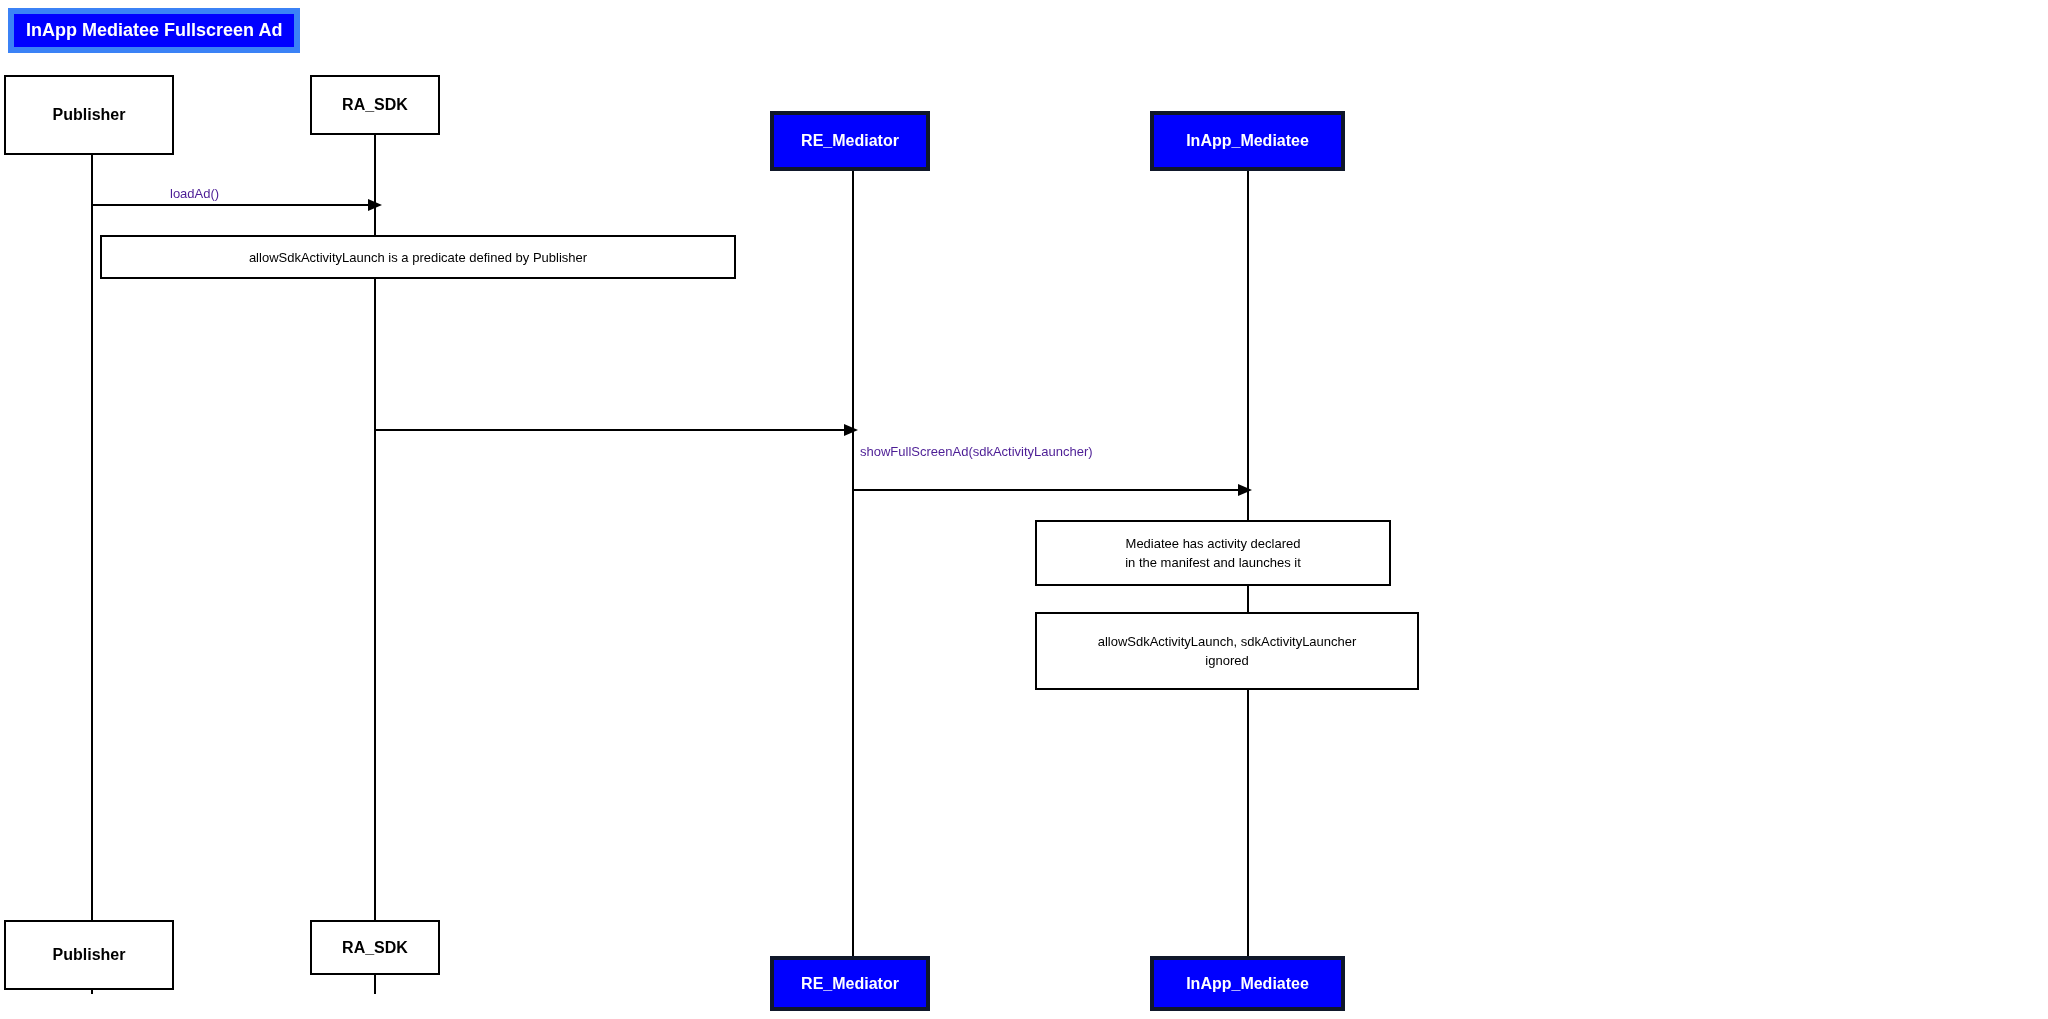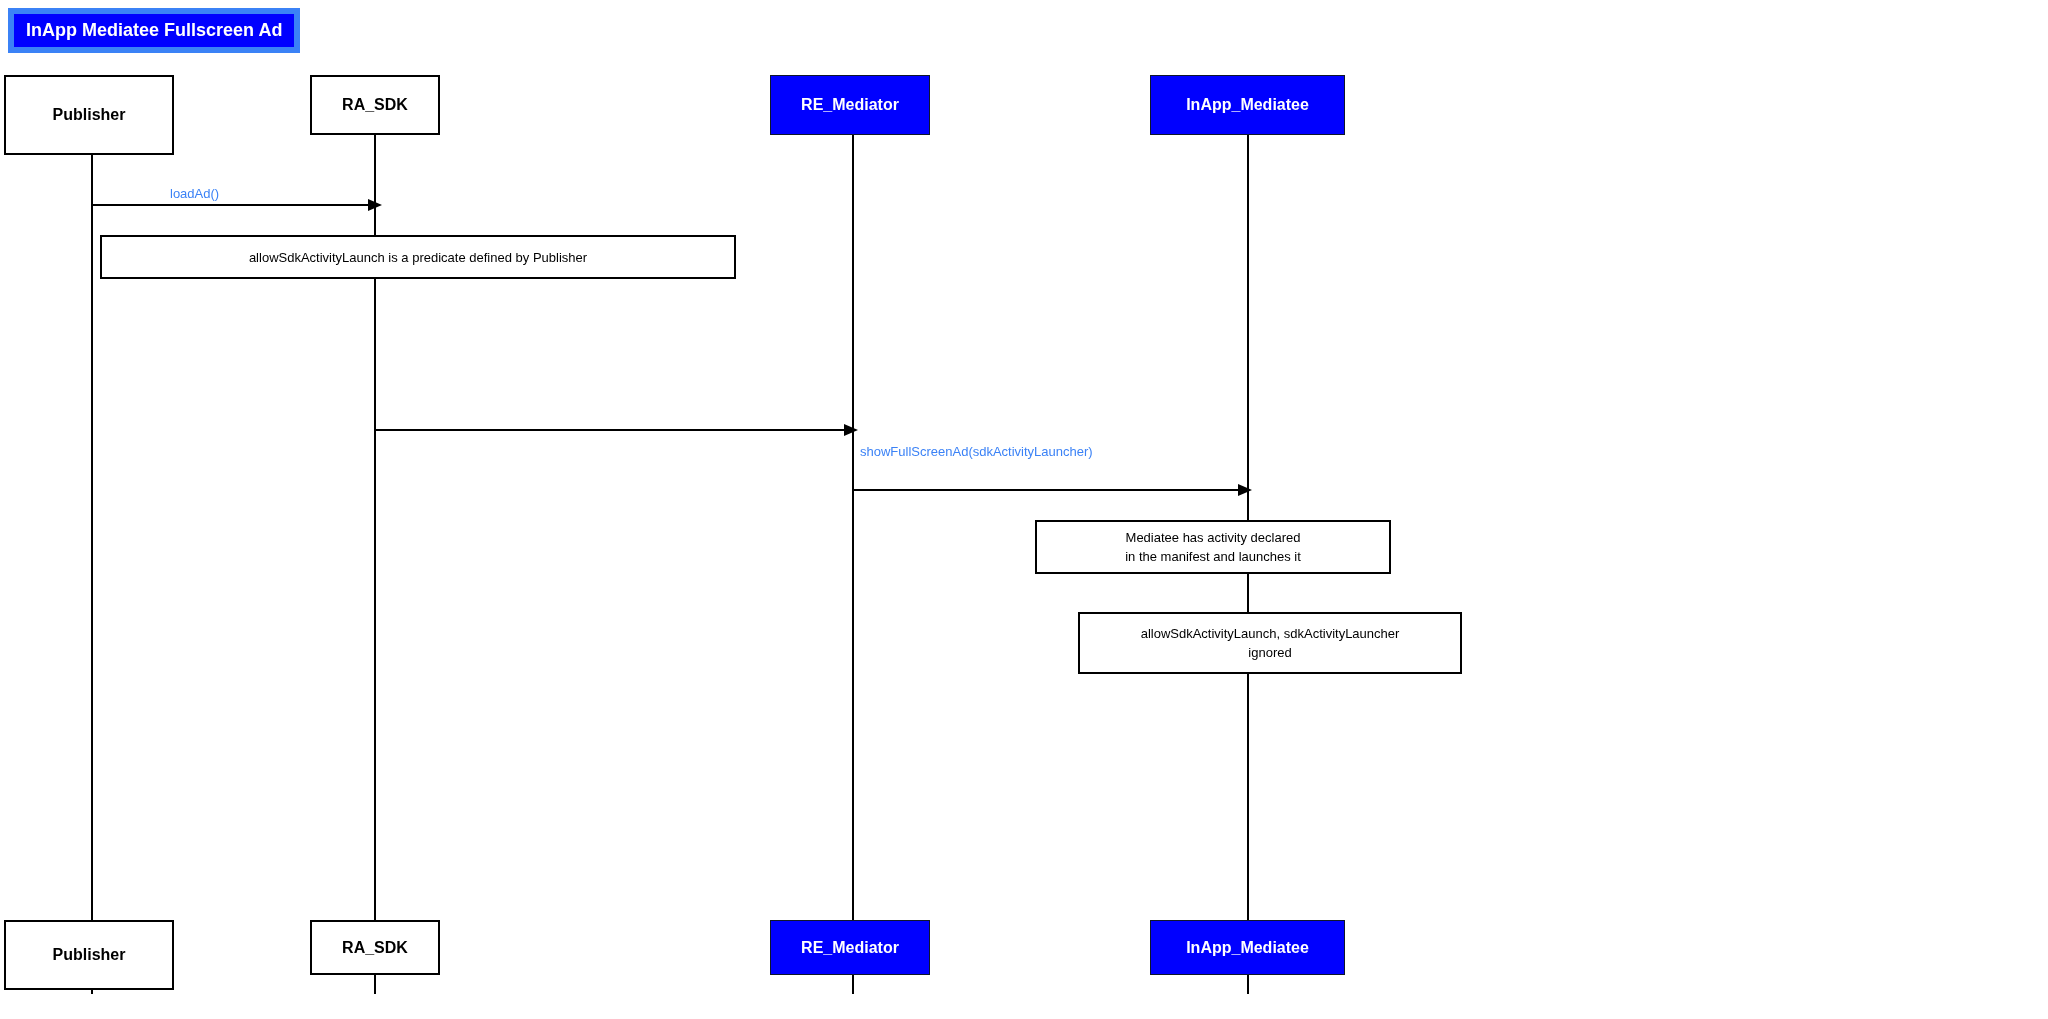--- a/index.html
+++ b/index.html
@@ -41,41 +41,42 @@
     }
 
     .participant-white {
       border: 2px solid #000;
       background: #fff;
       color: #000;
       padding: 8px 16px;
     }
 
     .participant-blue {
-      border: 1px solid #0f172a;
+      border: 4px solid #0f172a;
       background: #0000ff;
       color: #fff;
       padding: 8px 16px;
+      margin-top: 36px;
     }
 
     
     .note-box {
       position: absolute;
       border: 2px solid #000;
       background: #fff;
       padding: 6px 10px;
       text-align: center;
       font-size: 13px;
     }
 
     
     .msg-label {
       position: absolute;
       font-size: 13px;
-      color: #3b82f6;
+      color: #4c1d95;
     }
 
     svg.arrows {
       position: absolute;
       top: 0;
       left: 0;
       width: 2048px;
       height: 1019px;
       pointer-events: none;
     }
@@ -126,21 +127,21 @@
   <div class="msg-label" style="left:170px; top:186px;">loadAd()</div>
 
   <div class="note-box" style="left:100px; top:235px; width:636px; height:44px; display:flex; align-items:center; justify-content:center;">
     <span>allowSdkActivityLaunch is a predicate defined by Publisher</span>
   </div>
 
 
 
   <div class="msg-label" style="left:860px; top:444px;text-align:right;">showFullScreenAd(sdkActivityLauncher)</div>
 
-  <div class="note-box" style="left:1035px; top:520px; width:356px; height:54px; display:flex; align-items:center; justify-content:center; text-align:center; line-height:1.5;">
+  <div class="note-box" style="left:1035px; top:520px; width:356px; height:66px; display:flex; align-items:center; justify-content:center; text-align:center; line-height:1.5;">
     <span>Mediatee has activity declared<br>in the manifest and launches it</span>
   </div>
 
-  <div class="note-box" style="left:1035px; top:612px; width:384px; height:62px; display:flex; align-items:center; justify-content:center; text-align:center; line-height:1.5;margin-left:43px;">
+  <div class="note-box" style="left:1035px; top:612px; width:384px; height:78px; display:flex; align-items:center; justify-content:center; text-align:center; line-height:1.5;">
     <span>allowSdkActivityLaunch, sdkActivityLauncher<br>ignored</span>
   </div>
 
 </div>
 
 </body></html>

